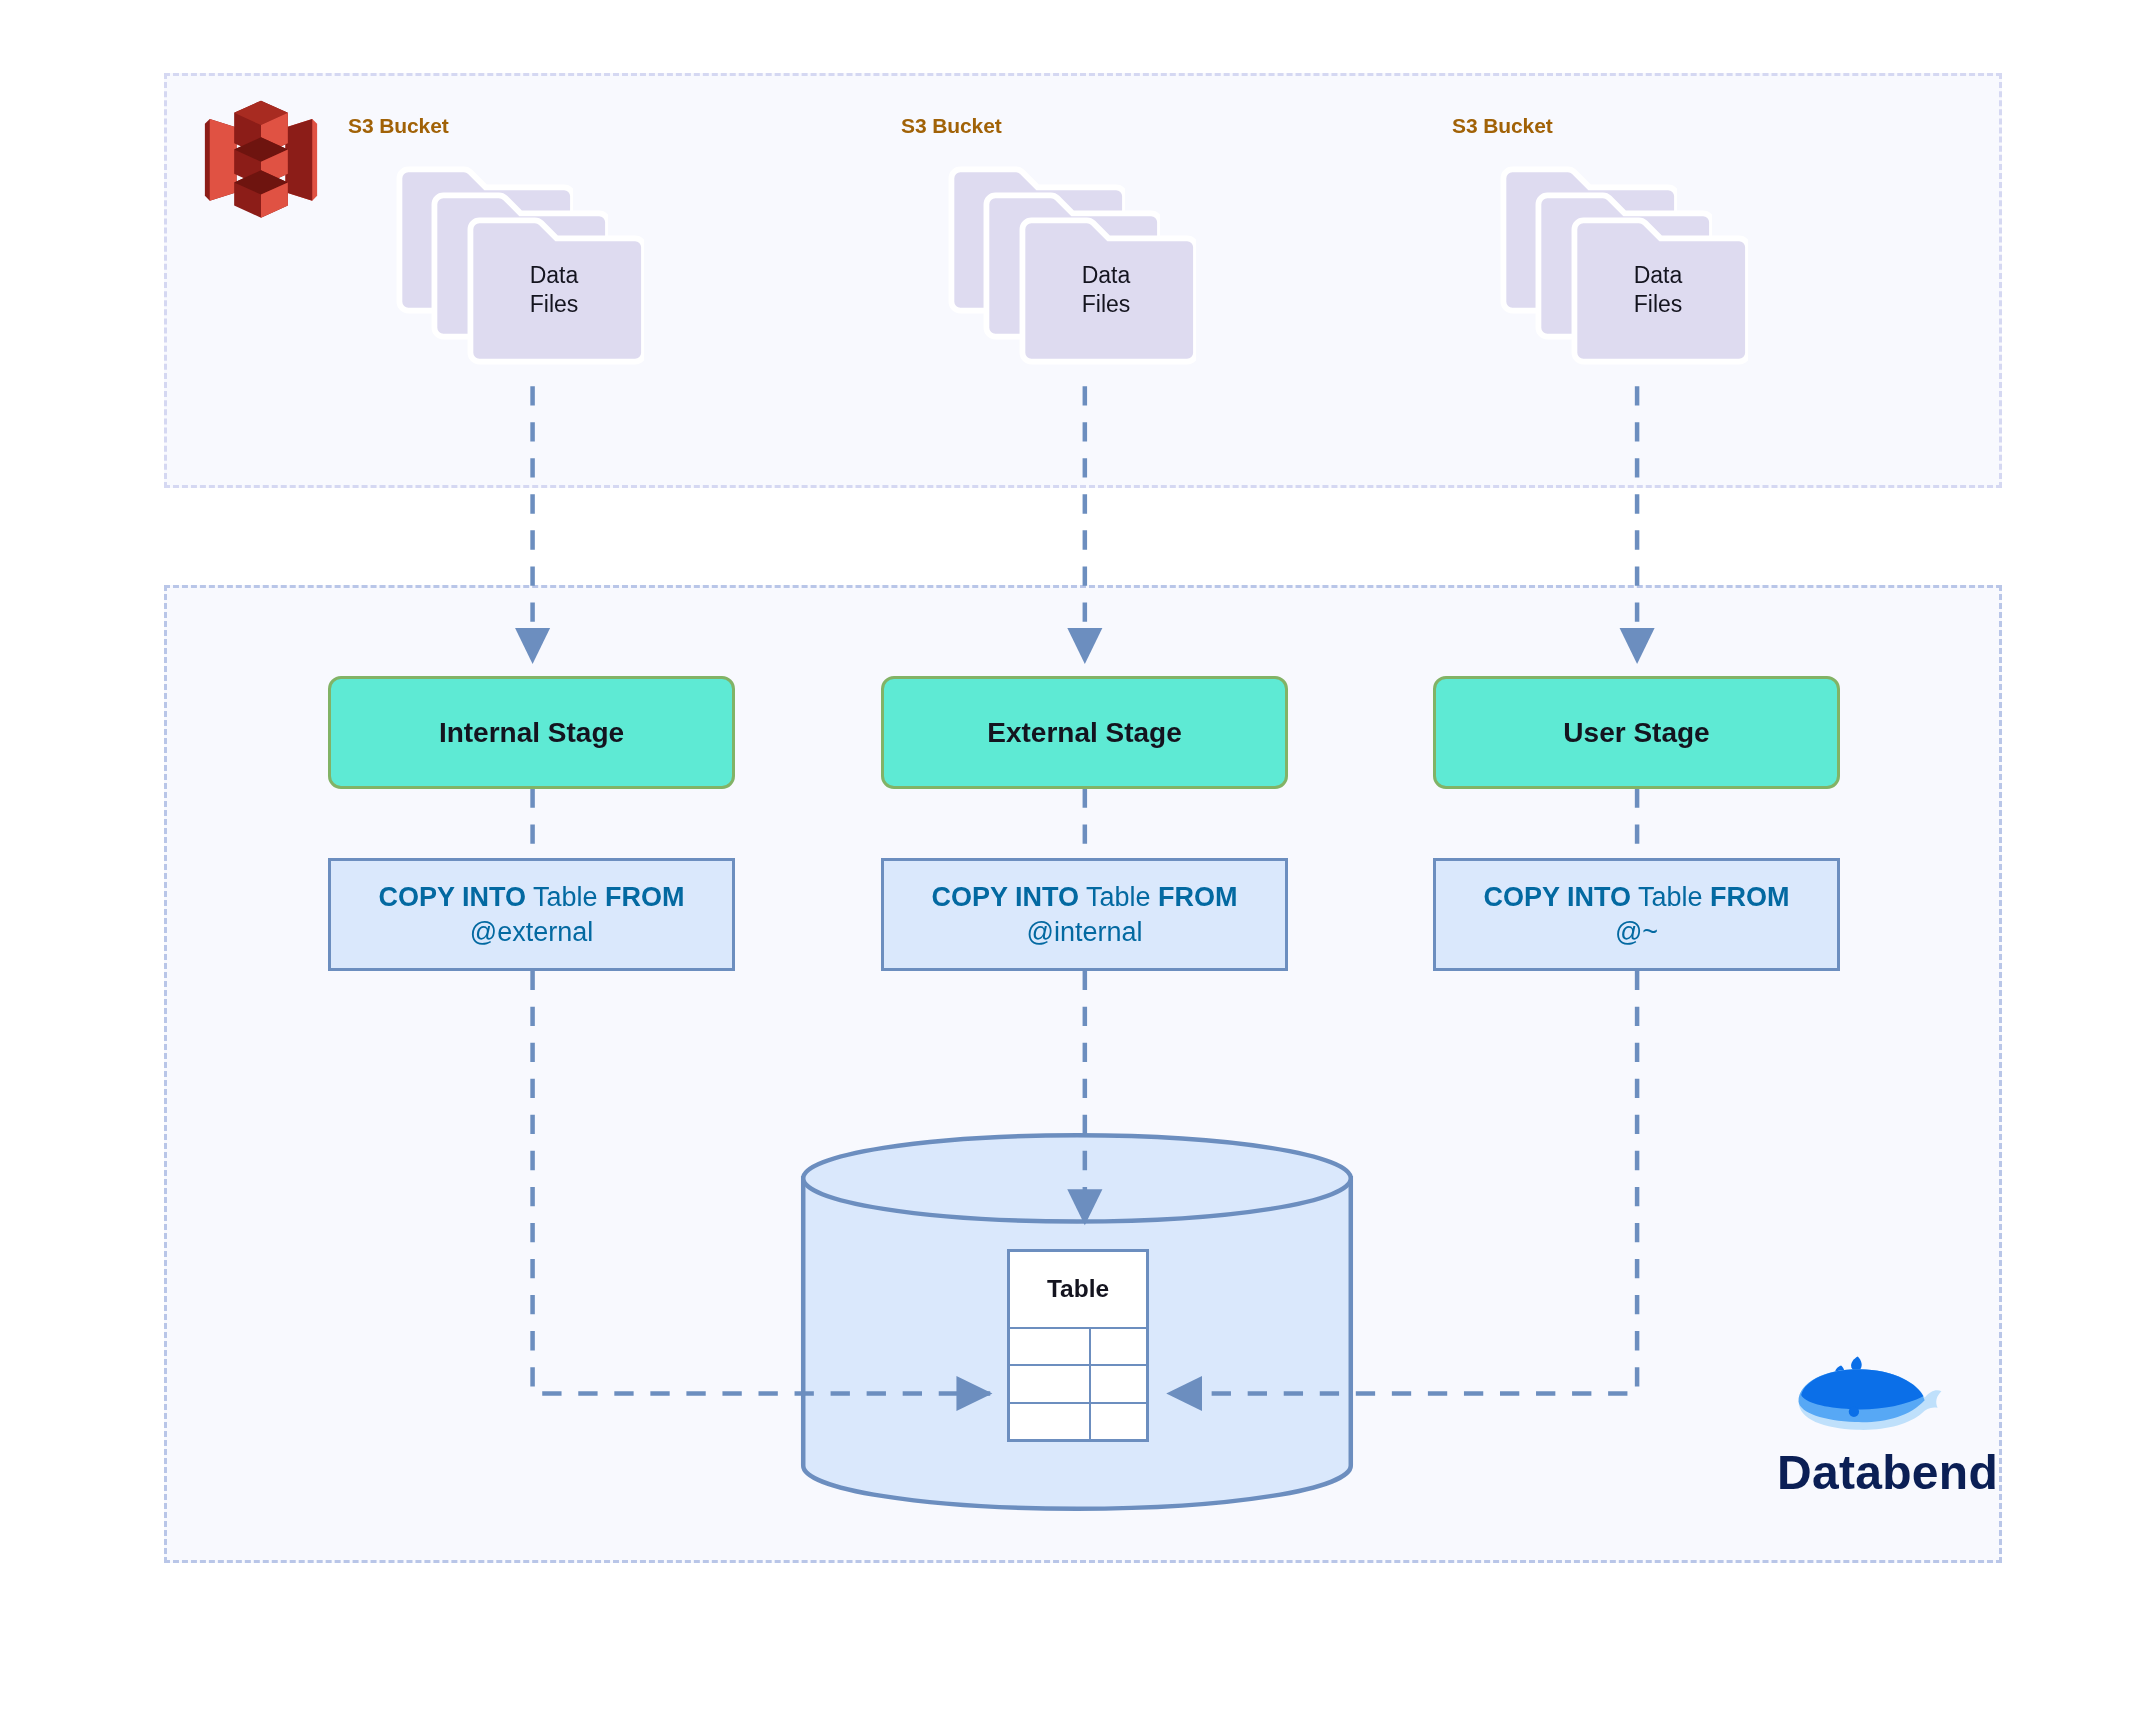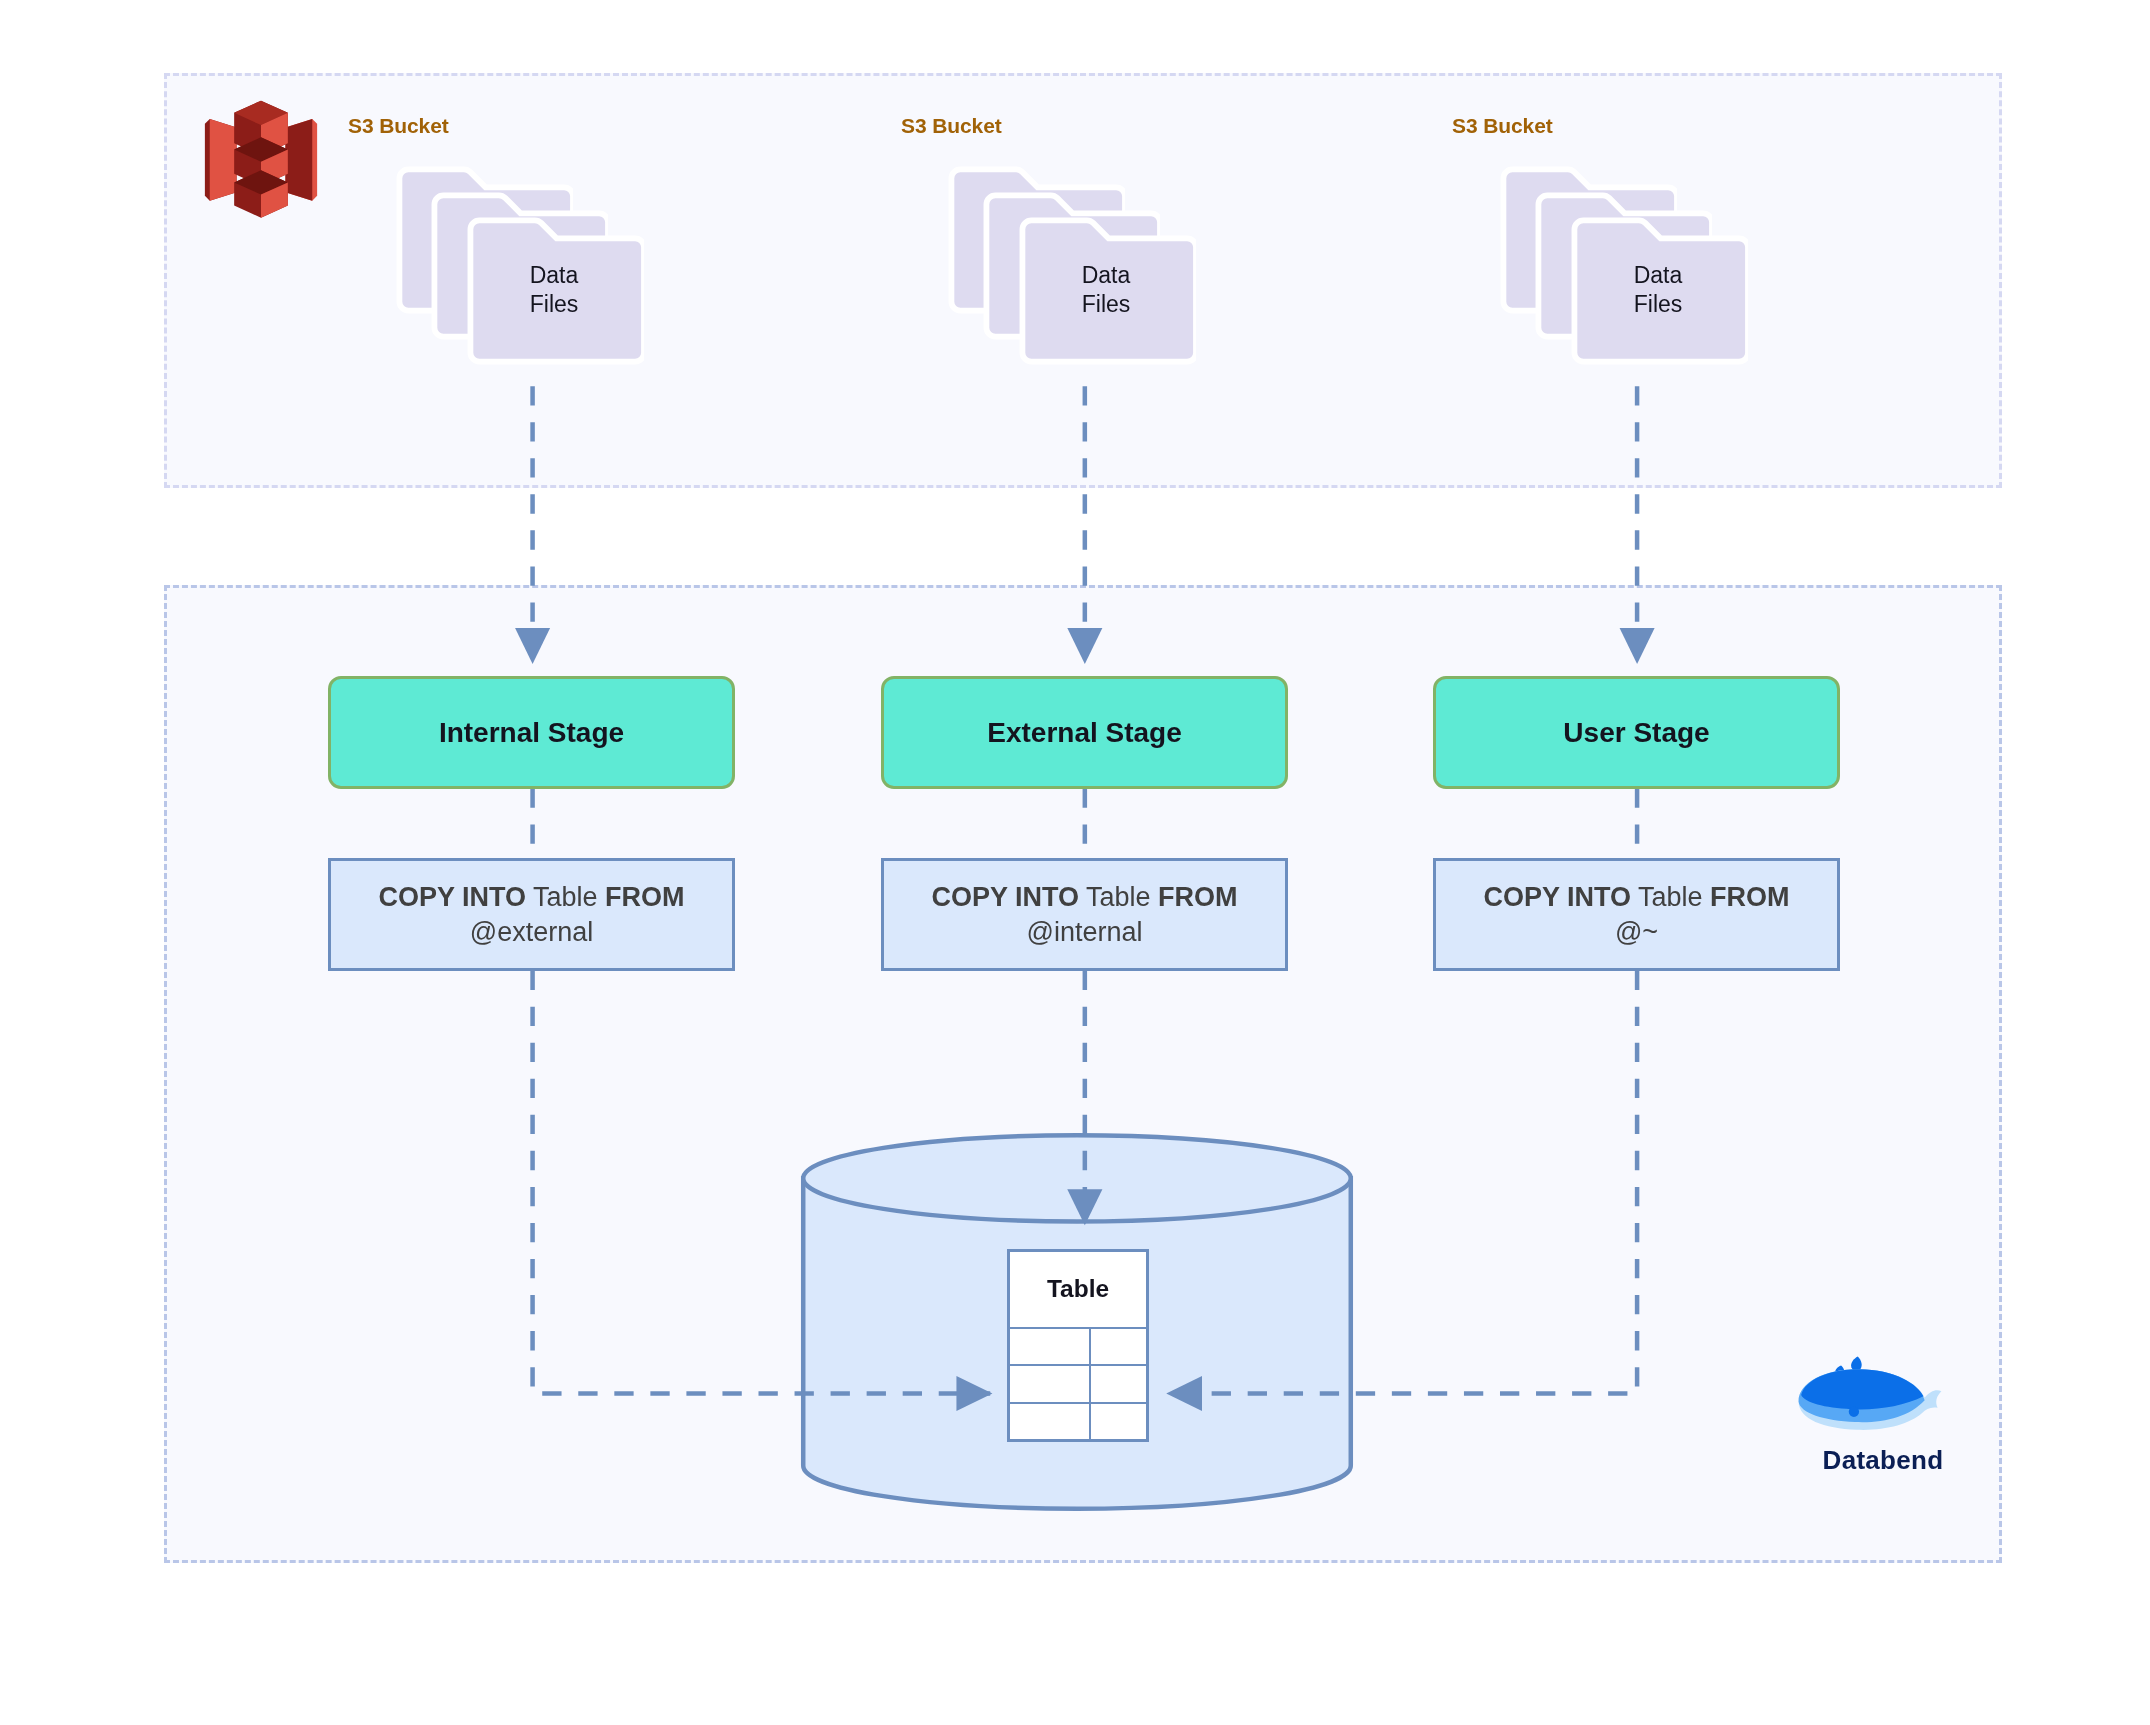--- a/index.html
+++ b/index.html
@@ -102,21 +102,21 @@
     height: 113px;
     background: #dae8fc;
     border: 3.2px solid #6c8ebf;
     box-sizing: border-box;
     display: flex;
     align-items: center;
     justify-content: center;
     text-align: center;
     font-size: 27px;
     line-height: 1.28;
-    color: #404040;
+    color: #0369a1;
     padding: 0 1px;
   }
   .copy-box b { font-weight: bold; }
   .copy-box .plain { font-weight: normal; }
 
   
   #cylinder {
     position: absolute;
     left: 800px;
     top: 1132px;
@@ -168,21 +168,21 @@
   
   #databend-logo {
     position: absolute;
     left: 1777px;
     top: 1342px;
     width: 212px;
     height: 167px;
     text-align: center;
   }
   #databend-wordmark {
-    font-size: 26px;
+    font-size: 48px;
     font-weight: bold;
     color: #0b1f55;
     letter-spacing: 0.3px;
     margin-top: 3.9px;
   }
 
   
   #connectors {
     position: absolute;
     left: 0; top: 0;

